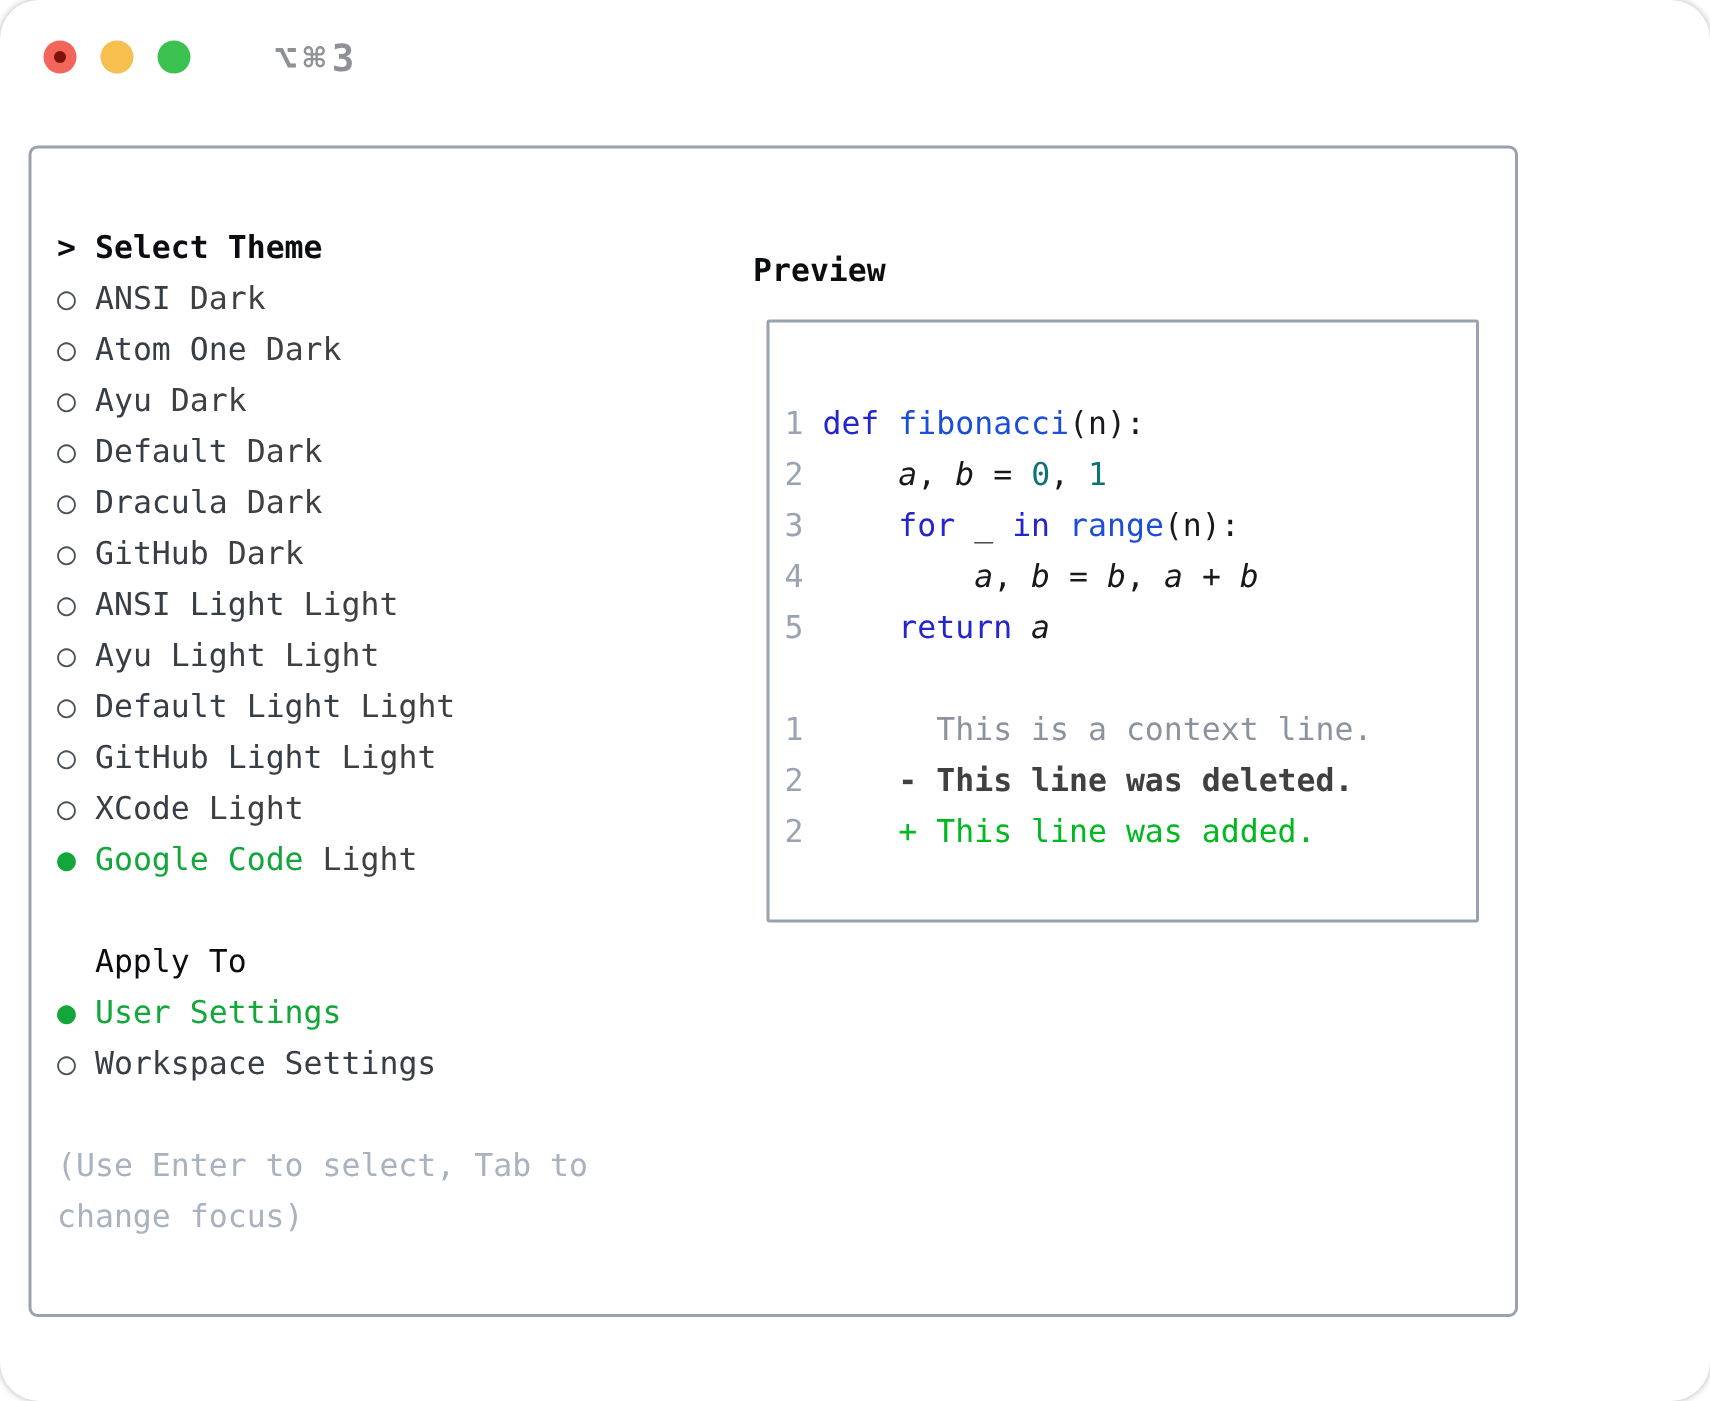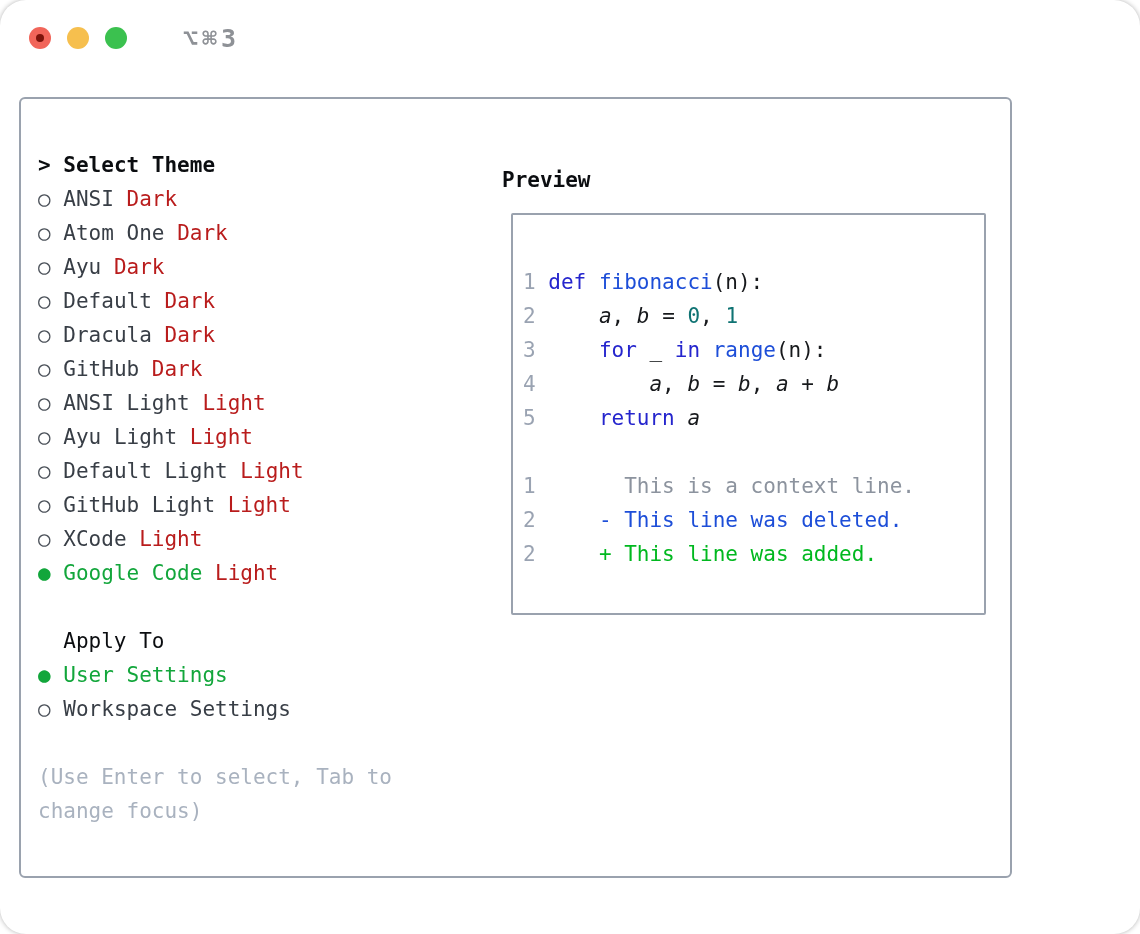--- a/index.html
+++ b/index.html
@@ -20,39 +20,39 @@
   .panel{position:absolute;left:19px;top:97px;width:993px;height:781px;background:#fff;
          border:2px solid #9aa2ae;border-radius:6px;box-sizing:border-box;}
 
   .left-col{position:absolute;left:17px;top:49px;width:444px;font-size:21px;line-height:34px;color:#383e46;}
   .row{white-space:pre;height:34px;}
   .hdr{font-weight:bold;color:#0b0d10;}
   .cursor{font-weight:bold;color:#0b0d10;}
   .radio{color:#4c525a;}
   .radio.sel{color:#12a63b;}
   .iname.sel{color:#12a63b;}
-  .variant{color:#b91c1c;}
+  .variant{color:#404040;}
   .apply-hdr{white-space:pre;height:34px;margin-top:34px;padding-left:2ch;color:#0b0d10;}
   .hint{margin-top:34px;width:416px;color:#a9b2bf;white-space:normal;}
 
   .right-col{position:absolute;left:479px;top:64px;font-size:21px;line-height:34px;}
   .pv-hdr{font-weight:bold;color:#0b0d10;padding-left:2px;height:34px;}
   .preview-box{margin-top:16px;margin-left:11px;width:475px;height:402px;box-sizing:border-box;
                border:2px solid #9aa2ae;border-radius:2px;padding:50px 0 0 10px;overflow:hidden;}
   .pv-line{white-space:pre;height:34px;}
   .pv-num{display:inline-block;width:1ch;text-align:right;color:#9aa3b2;}
   .diff-block{margin-top:34px;}
 
   .tok-kw{color:#2525cd;}
   .tok-fn{color:#1d4ed8;}
   .tok-lit{color:#0f7373;}
   .tok-pln{color:#17191c;}
   .tok-var{color:#17191c;font-style:italic;}
   .tok-ctx{color:#8c939e;margin-top:16px;}
-  .tok-del{color:#1d4ed8;}
+  .tok-del{color:#404040;font-weight:bold;}
   .tok-add{color:#00b81f;margin-top:48px;}
 </style>
 </head>
 <body>
 
 <div class="window">
 
   <div class="titlebar">
     <div id="traffic-lights" style="display: flex;">
         <div class="light" style="background: rgb(241, 101, 90);">

